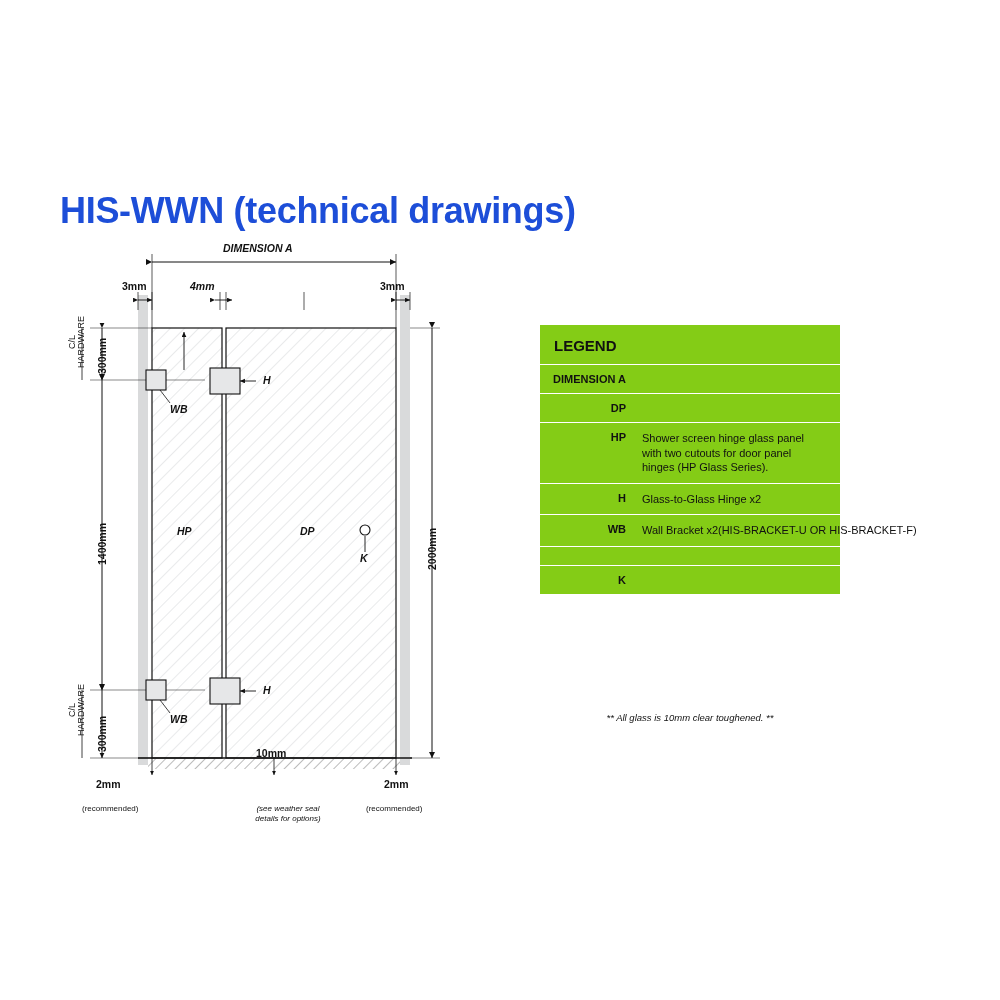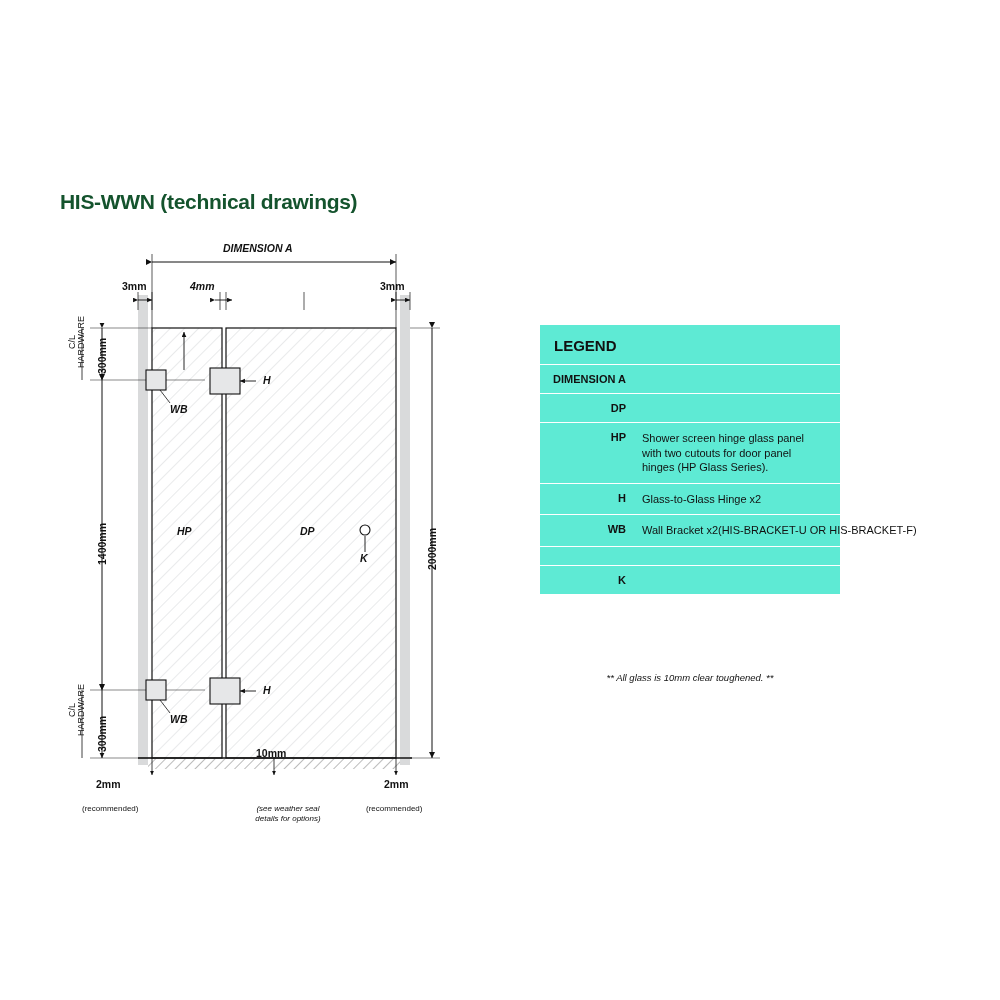--- a/index.html
+++ b/index.html
@@ -14,24 +14,24 @@
     font-family: "Liberation Sans", sans-serif;
     color: #111111;
     overflow: hidden;
   }
 
   
   #page-title {
     position: absolute;
     left: 60px;
     top: 190px;
-    font-size: 21px;
+    font-size: 36px;
     font-weight: bold;
     letter-spacing: -0.3px;
-    color: #14532d;
+    color: #1d4ed8;
     white-space: nowrap;
   }
 
   
   #drawing {
     position: absolute;
     left: 60px;
     top: 240px;
     width: 420px;
     height: 600px;
@@ -52,21 +52,21 @@
     transform: rotate(-90deg);
     transform-origin: left top;
   }
 
   
   #legend {
     position: absolute;
     left: 540px;
     top: 325px;
     width: 300px;
-    background: #5eead4;
+    background: #84cc16;
     box-sizing: border-box;
   }
   #legend-title {
     font-size: 15px;
     font-weight: bold;
     padding: 12px 14px 10px 14px;
     border-bottom: 1px solid #ffffff;
   }
   .legend-row {
     display: flex;
@@ -262,13 +262,13 @@
   <div class="legend-row spacer">
     <div class="legend-key"></div>
     <div class="legend-val"></div>
   </div>
 
   <div class="legend-row">
     <div class="legend-key">K</div>
   </div>
 </div>
 
-<div id="legend-foot" style="top:672px;text-align:center;">** All glass is 10mm clear toughened. **</div>
+<div id="legend-foot" style="top:712px;text-align:center;">** All glass is 10mm clear toughened. **</div>
 
 </body></html>

